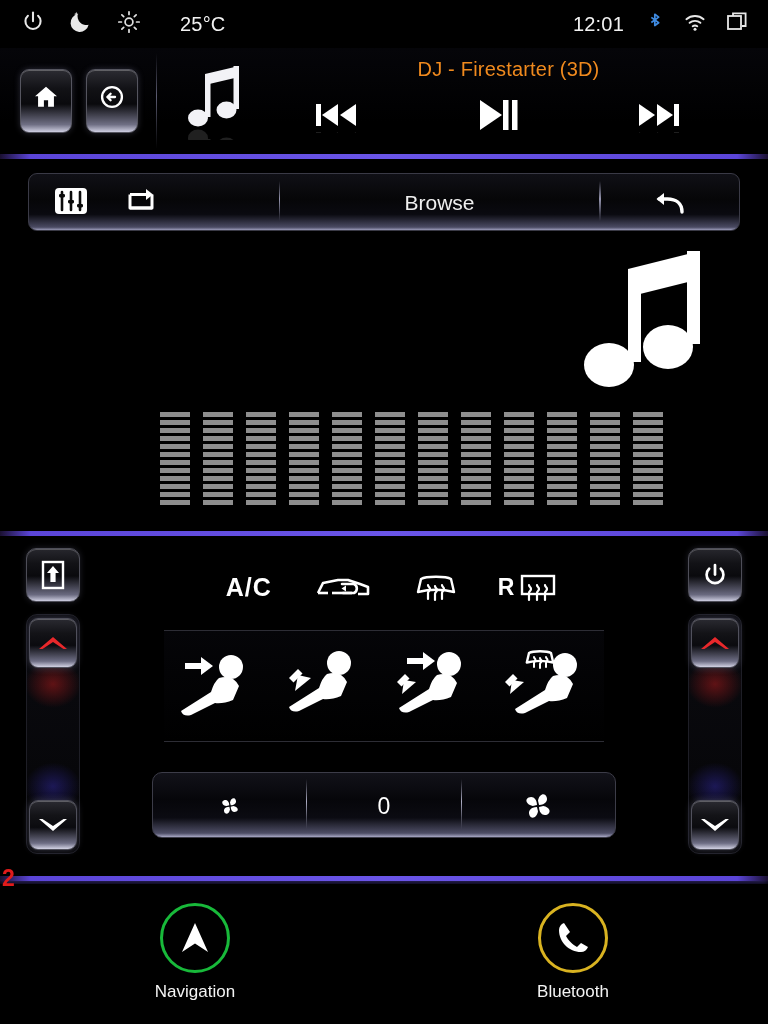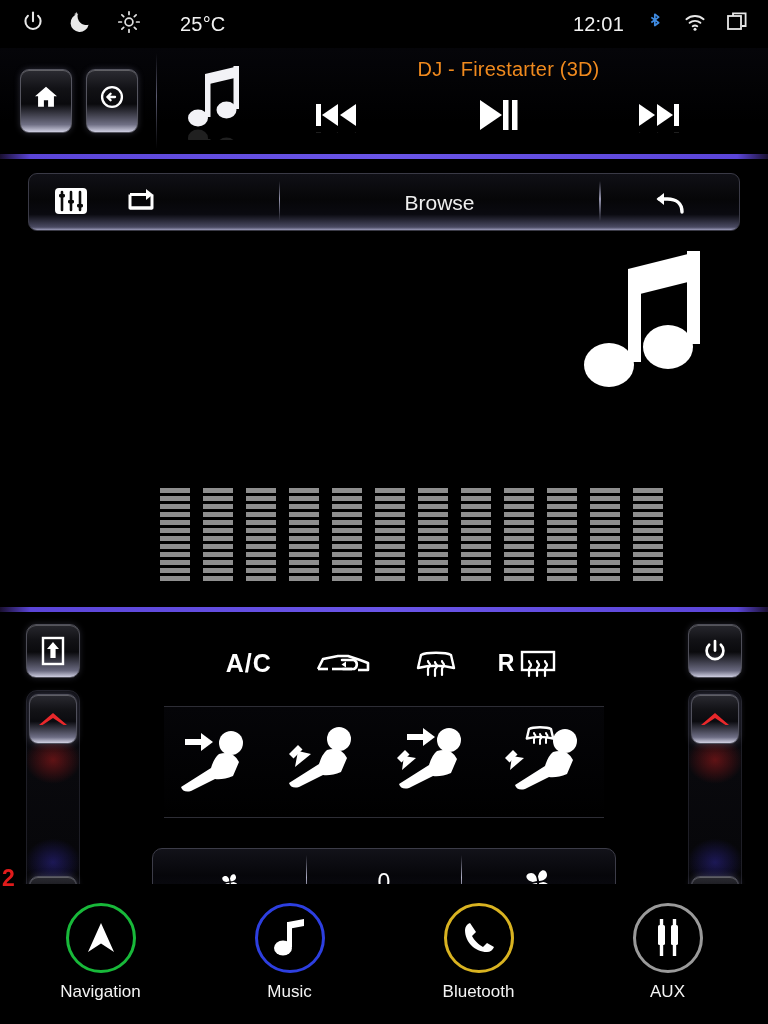--- a/index.html
+++ b/index.html
@@ -69,21 +69,21 @@
   .vol-val{ font-size:22px; font-weight:bold; color:#fff; }
 
   .purple-rule{
     height:5px; width:100%;
     background:linear-gradient(90deg,#1a1030 0%,#5b45d8 4%,#6a55e8 50%,#5b45d8 96%,#1a1030 100%);
     box-shadow:0 0 7px rgba(110,85,235,.75);
   }
 
   
   .music-panel{
-    height:448px; width:100%; background:#000;
+    height:372px; width:100%; background:#000;
     padding:12px 14px 0 14px; position:relative;
   }
   .tabbar{
     height:58px; margin:2px 14px 0 14px;
     border-radius:9px;
     border:1px solid #3a3a46;
     background:linear-gradient(180deg,#101016 0%,#060608 45%,#0a0a10 72%,#4b4b63 95%,#9c9cba 100%);
     display:flex; align-items:stretch; overflow:hidden;
   }
   .tab{
@@ -751,47 +751,20 @@
 <div class="dock">
     <div class="dock-item">
       <div class="dock-ring" style="border-color: rgb(24, 185, 58);">
         <svg width="40" height="40" viewBox="0 0 40 40">
           <path d="M20 5l13 29-13-8.5L7 34z" fill="#fff"></path>
         </svg>
       </div>
       <div class="dock-label">Navigation</div>
     </div>
     <div class="dock-item">
-      <div class="dock-ring" style="border-color: rgb(45, 63, 224);">
-        <svg width="36" height="42" viewBox="0 0 36 42">
-          <g fill="#fff">
-            <path d="M16 5l16-3v7L16 12z"></path>
-            <rect x="15" y="5" width="5" height="25"></rect>
-            <ellipse cx="11" cy="31" rx="9" ry="7.6"></ellipse>
-          </g>
-        </svg>
-      </div>
-      <div class="dock-label">Music</div>
-    </div>
-    <div class="dock-item">
       <div class="dock-ring" style="border-color: rgb(217, 179, 33);">
         <svg width="40" height="40" viewBox="0 0 40 40">
           <path d="M11 5c-3 1-5 4-5 7 0 12 10 22 22 22 3 0 6-2 7-5l-7-4-4 4c-4-2-9-7-11-11l4-4z" fill="#fff"></path>
         </svg>
       </div>
       <div class="dock-label">Bluetooth</div>
     </div>
-    <div class="dock-item">
-      <div class="dock-ring" style="border-color: rgb(154, 154, 154);">
-        <svg width="36" height="42" viewBox="0 0 36 42">
-          <g fill="#fff">
-            <rect x="8" y="8" width="7" height="20" rx="1.6"></rect>
-            <rect x="9.8" y="2" width="3.4" height="7"></rect>
-            <rect x="9.8" y="27" width="3.4" height="12"></rect>
-            <rect x="21" y="8" width="7" height="20" rx="1.6"></rect>
-            <rect x="22.8" y="2" width="3.4" height="7"></rect>
-            <rect x="22.8" y="27" width="3.4" height="12"></rect>
-          </g>
-        </svg>
-      </div>
-      <div class="dock-label">AUX</div>
-    </div>
   </div>
 
 </body></html>

